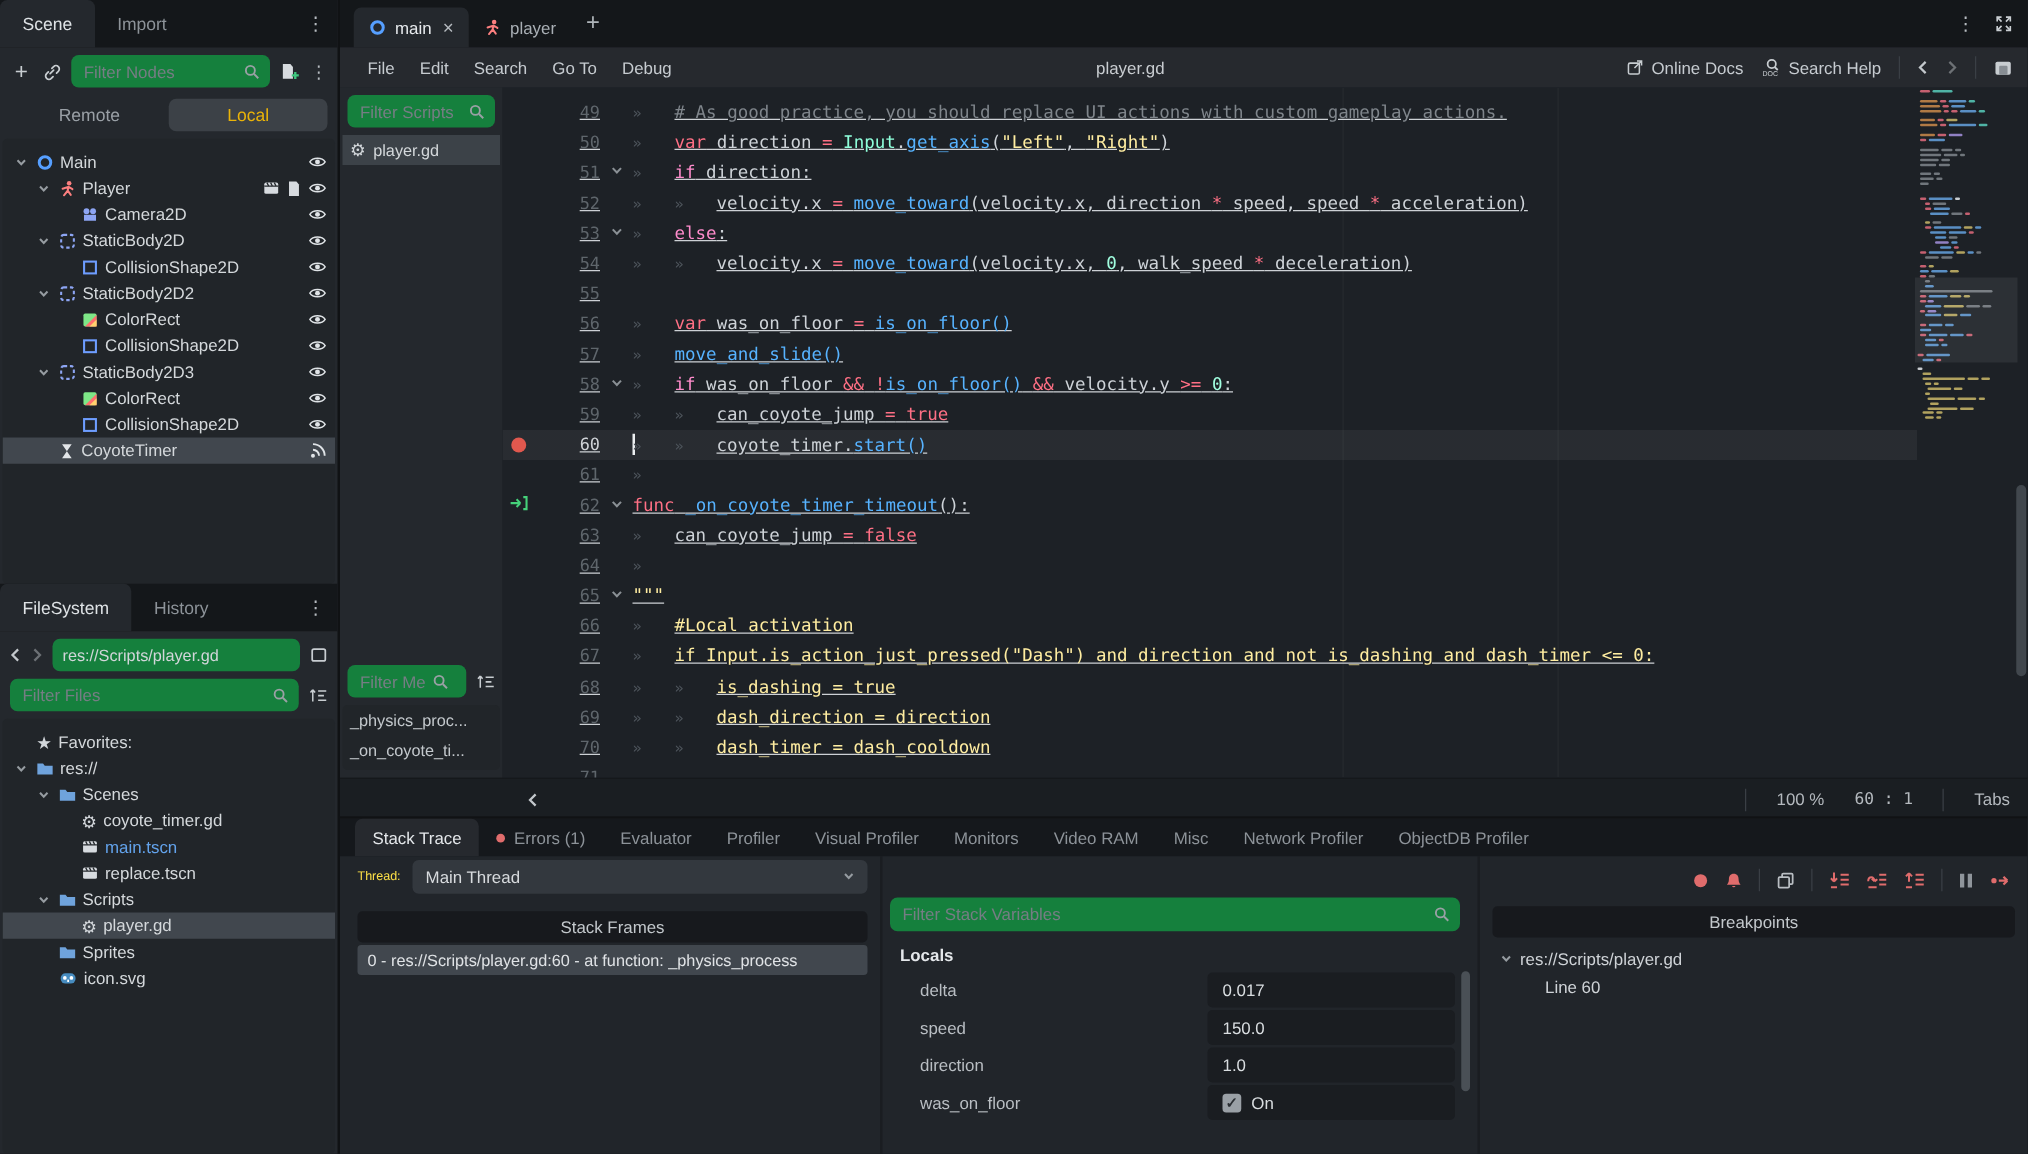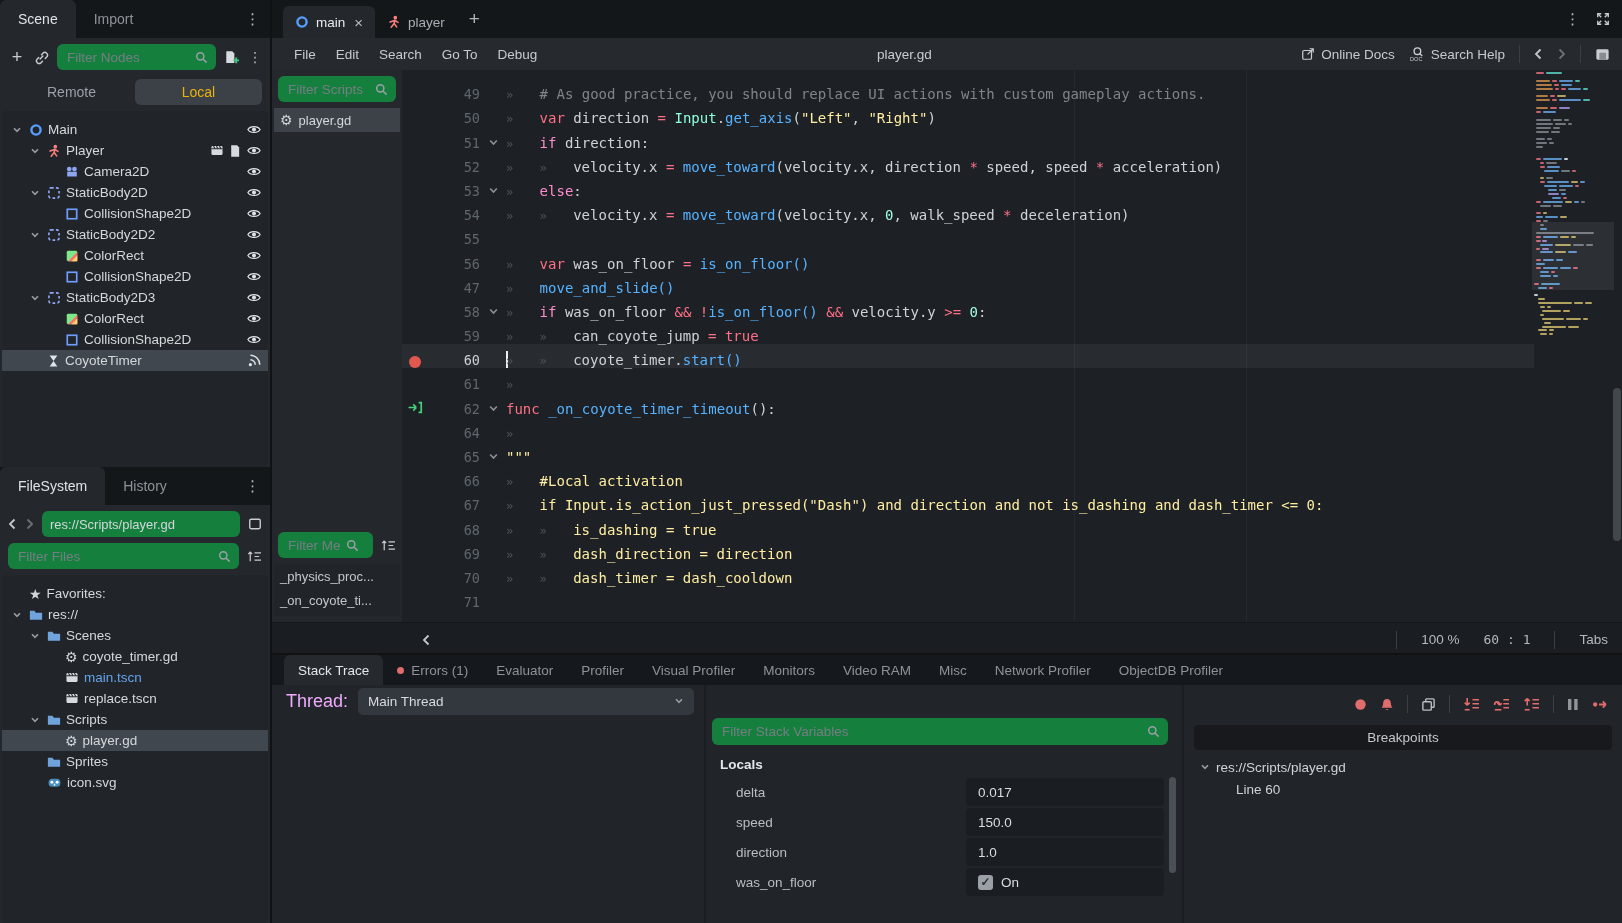--- a/index.html
+++ b/index.html
@@ -49,21 +49,21 @@
   #editor-body{display:flex;height:552px;}
   #scripts-panel{width:130px;background:#24282d;display:flex;flex-direction:column;flex:0 0 auto;}
   .slist{background:#212529;margin:2px;border-radius:4px;}
   .sitem{height:24px;display:flex;align-items:center;gap:6px;padding:0 6px;font-size:13px;color:#d4d8db;white-space:nowrap;}
   .sitem.sel{background:#3c4248;}
   .mspacer{flex:1;}
   .methods .sitem{color:#c3c8cc;}
   #code-area{flex:1;position:relative;background:#1d2126;overflow:hidden;font-family:"DejaVu Sans Mono",monospace;}
   .guide{position:absolute;top:0;bottom:0;width:1px;background:rgba(255,255,255,.04);}
   #code-lines{position:absolute;top:8px;left:0;right:0;}
-  .cl{height:24.2px;display:flex;align-items:flex-end;white-space:pre;font-size:14px;}
+  .cl{height:24.2px;display:flex;align-items:center;white-space:pre;font-size:14px;text-decoration:underline;}
   .cl.cur{background:linear-gradient(to right,rgba(255,255,255,.05) 0,rgba(255,255,255,.05) calc(100% - 88px),transparent calc(100% - 88px));}
   .cl-bp{width:26px;display:flex;justify-content:center;flex:0 0 auto;}
   .cl-num{width:52px;text-align:right;color:#5f666c;font-size:13.5px;flex:0 0 auto;}
   .cl.cur .cl-num{color:#ced2d6;}
   .cl-fold{width:26px;display:flex;justify-content:center;flex:0 0 auto;}
   .bp-dot{width:12px;height:12px;border-radius:50%;background:#e0584e;}
   .tabm{display:inline-block;width:33.6px;color:#4c535a;font-size:12px;}
   .caret{display:inline-block;width:2px;height:17px;background:#eceff1;margin-right:-2px;vertical-align:-3px;}
   .sw{color:#ced3d8;} .sk{color:#ff7085;} .sf{color:#ff8ccc;} .st{color:#8fffdb;}
   .sm{color:#57b3ff;} .ss{color:#ffeda1;} .sn{color:#a1ffe0;} .sc{color:#7f858b;}
@@ -676,33 +676,34 @@
           <div class="cl"><span class="cl-bp"></span><span class="cl-num">51</span><span class="cl-fold"><span><svg width="11" height="11" viewBox="0 0 10 10">
                   <path d="M2 3.2 L5 6.4 L8 3.2" stroke="#8a9095" stroke-width="1.5" fill="none"></path>
                 </svg></span></span><span class="cl-body"><span class="tabm">»</span><span class="sf">if</span><span class="sw"> direction:</span></span></div>
           <div class="cl"><span class="cl-bp"></span><span class="cl-num">52</span><span class="cl-fold"></span><span class="cl-body"><span class="tabm">»</span><span class="tabm">»</span><span class="sw">velocity.x </span><span class="sk">=</span><span class="sw"> </span><span class="sm">move_toward</span><span class="sw">(velocity.x, direction </span><span class="sk">*</span><span class="sw"> speed, speed </span><span class="sk">*</span><span class="sw"> acceleration)</span></span></div>
           <div class="cl"><span class="cl-bp"></span><span class="cl-num">53</span><span class="cl-fold"><span><svg width="11" height="11" viewBox="0 0 10 10">
                   <path d="M2 3.2 L5 6.4 L8 3.2" stroke="#8a9095" stroke-width="1.5" fill="none"></path>
                 </svg></span></span><span class="cl-body"><span class="tabm">»</span><span class="sf">else</span><span class="sw">:</span></span></div>
           <div class="cl"><span class="cl-bp"></span><span class="cl-num">54</span><span class="cl-fold"></span><span class="cl-body"><span class="tabm">»</span><span class="tabm">»</span><span class="sw">velocity.x </span><span class="sk">=</span><span class="sw"> </span><span class="sm">move_toward</span><span class="sw">(velocity.x, </span><span class="sn">0</span><span class="sw">, walk_speed </span><span class="sk">*</span><span class="sw"> deceleration)</span></span></div>
           <div class="cl"><span class="cl-bp"></span><span class="cl-num">55</span><span class="cl-fold"></span><span class="cl-body"></span></div>
           <div class="cl"><span class="cl-bp"></span><span class="cl-num">56</span><span class="cl-fold"></span><span class="cl-body"><span class="tabm">»</span><span class="sk">var</span><span class="sw"> was_on_floor </span><span class="sk">=</span><span class="sw"> </span><span class="sm">is_on_floor()</span></span></div>
-          <div class="cl"><span class="cl-bp"></span><span class="cl-num">47</span><span class="cl-fold"></span><span class="cl-body"><span class="tabm">»</span><span class="sm">move_and_slide()</span></span></div>
+          <div class="cl"><span class="cl-bp"></span><span class="cl-num">57</span><span class="cl-fold"></span><span class="cl-body"><span class="tabm">»</span><span class="sm">move_and_slide()</span></span></div>
           <div class="cl"><span class="cl-bp"></span><span class="cl-num">58</span><span class="cl-fold"><span><svg width="11" height="11" viewBox="0 0 10 10">
                   <path d="M2 3.2 L5 6.4 L8 3.2" stroke="#8a9095" stroke-width="1.5" fill="none"></path>
                 </svg></span></span><span class="cl-body"><span class="tabm">»</span><span class="sf">if</span><span class="sw"> was_on_floor </span><span class="sk">&amp;&amp;</span><span class="sw"> </span><span class="sk">!</span><span class="sm">is_on_floor()</span><span class="sw"> </span><span class="sk">&amp;&amp;</span><span class="sw"> velocity.y </span><span class="sk">&gt;=</span><span class="sw"> </span><span class="sn">0</span><span class="sw">:</span></span></div>
           <div class="cl"><span class="cl-bp"></span><span class="cl-num">59</span><span class="cl-fold"></span><span class="cl-body"><span class="tabm">»</span><span class="tabm">»</span><span class="sw">can_coyote_jump </span><span class="sk">=</span><span class="sw"> </span><span class="sk">true</span></span></div>
           <div class="cl cur"><span class="cl-bp"><span class="bp-dot"></span></span><span class="cl-num">60</span><span class="cl-fold"></span><span class="cl-body"><span class="caret"></span><span class="tabm">»</span><span class="tabm">»</span><span class="sw">coyote_timer.</span><span class="sm">start()</span></span></div>
           <div class="cl"><span class="cl-bp"></span><span class="cl-num">61</span><span class="cl-fold"></span><span class="cl-body"><span class="tabm">»</span></span></div>
           <div class="cl"><span class="cl-bp"><span><svg width="16" height="13" viewBox="0 0 17 14">
                   <path d="M1.5 7 h8.4 M9.9 7 L6.6 3.7 M9.9 7 L6.6 10.3" stroke="#45d17a" stroke-width="1.8" fill="none"></path>
                   <path d="M12.4 1.8 h2.8 v10.4 h-2.8" stroke="#45d17a" stroke-width="1.8" fill="none"></path>
                 </svg></span></span><span class="cl-num">62</span><span class="cl-fold"><span><svg width="11" height="11" viewBox="0 0 10 10">
                   <path d="M2 3.2 L5 6.4 L8 3.2" stroke="#8a9095" stroke-width="1.5" fill="none"></path>
                 </svg></span></span><span class="cl-body"><span class="sk">func</span><span class="sw"> </span><span class="sm">_on_coyote_timer_timeout</span><span class="sw">():</span></span></div>
+          <div class="cl"><span class="cl-bp"></span><span class="cl-num">63</span><span class="cl-fold"></span><span class="cl-body"><span class="tabm">»</span><span class="sw">can_coyote_jump </span><span class="sk">=</span><span class="sw"> </span><span class="sk">false</span></span></div>
           <div class="cl"><span class="cl-bp"></span><span class="cl-num">64</span><span class="cl-fold"></span><span class="cl-body"><span class="tabm">»</span></span></div>
           <div class="cl"><span class="cl-bp"></span><span class="cl-num">65</span><span class="cl-fold"><span><svg width="11" height="11" viewBox="0 0 10 10">
                   <path d="M2 3.2 L5 6.4 L8 3.2" stroke="#8a9095" stroke-width="1.5" fill="none"></path>
                 </svg></span></span><span class="cl-body"><span class="ss">"""</span></span></div>
           <div class="cl"><span class="cl-bp"></span><span class="cl-num">66</span><span class="cl-fold"></span><span class="cl-body"><span class="tabm">»</span><span class="ss">#Local activation</span></span></div>
           <div class="cl"><span class="cl-bp"></span><span class="cl-num">67</span><span class="cl-fold"></span><span class="cl-body"><span class="tabm">»</span><span class="ss">if Input.is_action_just_pressed("Dash") and direction and not is_dashing and dash_timer &lt;= 0:</span></span></div>
           <div class="cl"><span class="cl-bp"></span><span class="cl-num">68</span><span class="cl-fold"></span><span class="cl-body"><span class="tabm">»</span><span class="tabm">»</span><span class="ss">is_dashing = true</span></span></div>
           <div class="cl"><span class="cl-bp"></span><span class="cl-num">69</span><span class="cl-fold"></span><span class="cl-body"><span class="tabm">»</span><span class="tabm">»</span><span class="ss">dash_direction = direction</span></span></div>
           <div class="cl"><span class="cl-bp"></span><span class="cl-num">70</span><span class="cl-fold"></span><span class="cl-body"><span class="tabm">»</span><span class="tabm">»</span><span class="ss">dash_timer = dash_cooldown</span></span></div>
           <div class="cl"><span class="cl-bp"></span><span class="cl-num">71</span><span class="cl-fold"></span><span class="cl-body"></span></div>
@@ -893,30 +894,36 @@
         <div class="dtab">
           <span>Network Profiler</span>
         </div>
         <div class="dtab">
           <span>ObjectDB Profiler</span>
         </div>
       </div>
     <div id="dbg-body">
       <div class="dbgcol">
         <div class="thread-row">
-          <span style="color:#f0abfc;font-size:18px;">Thread:</span>
+          <span style="color:#fde047;font-size:10px;">Thread:</span>
           <div class="dropdown">
             <span>Main Thread</span>
             <span class="sp"></span>
             <span class="ic" id="i-ddchev">
                 <svg width="10" height="10" viewBox="0 0 10 10">
                   <path d="M2 3.2 L5 6.4 L8 3.2" stroke="#969ca1" stroke-width="1.6" fill="none"></path>
                 </svg>
               </span>
           </div>
+        </div>
+        <div class="frames-wrap">
+          <div class="sec-header">Stack Frames</div>
+          <div id="frames">
+              <div class="frame-row">0 - res://Scripts/player.gd:60 - at function: _physics_process</div>
+            </div>
         </div>
       </div>
       <div class="dbgcol dbgcol2">
         <div style="height:30px;"></div>
         <div class="filter-row">
           <div class="inbox" style="height:27px;">
             <input placeholder="Filter Stack Variables" style="">
             <span class="ic" id="i-search5">
                 <svg width="13" height="13" viewBox="0 0 13 13">
                   <circle cx="5.3" cy="5.3" r="3.6" stroke="#9aa0a5" stroke-width="1.5" fill="none"></circle>

